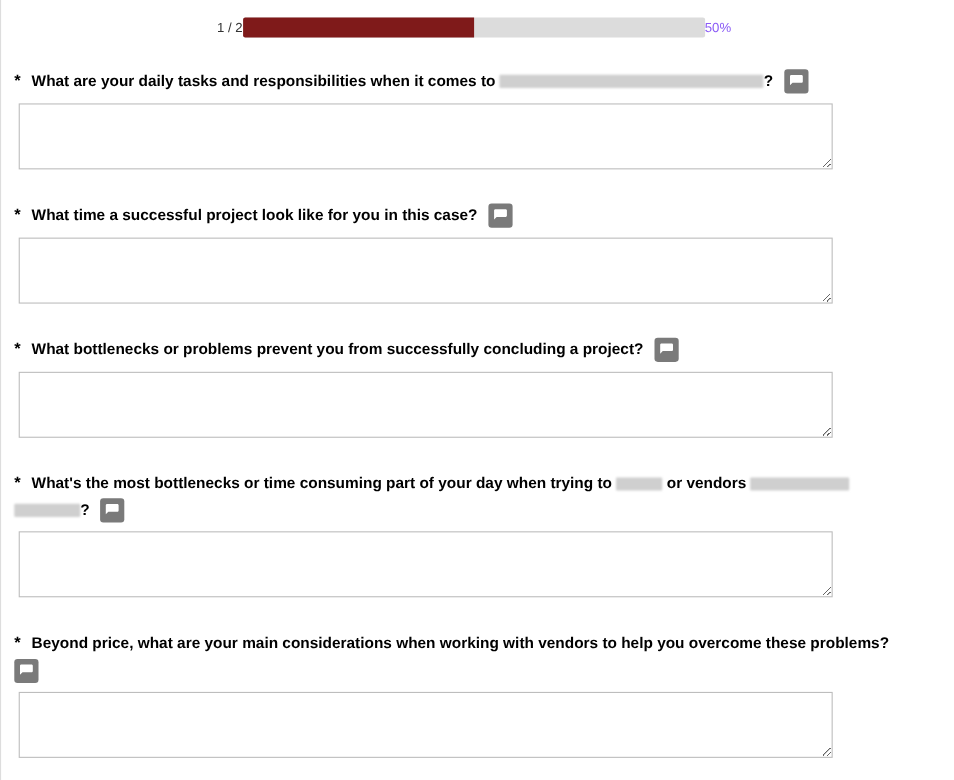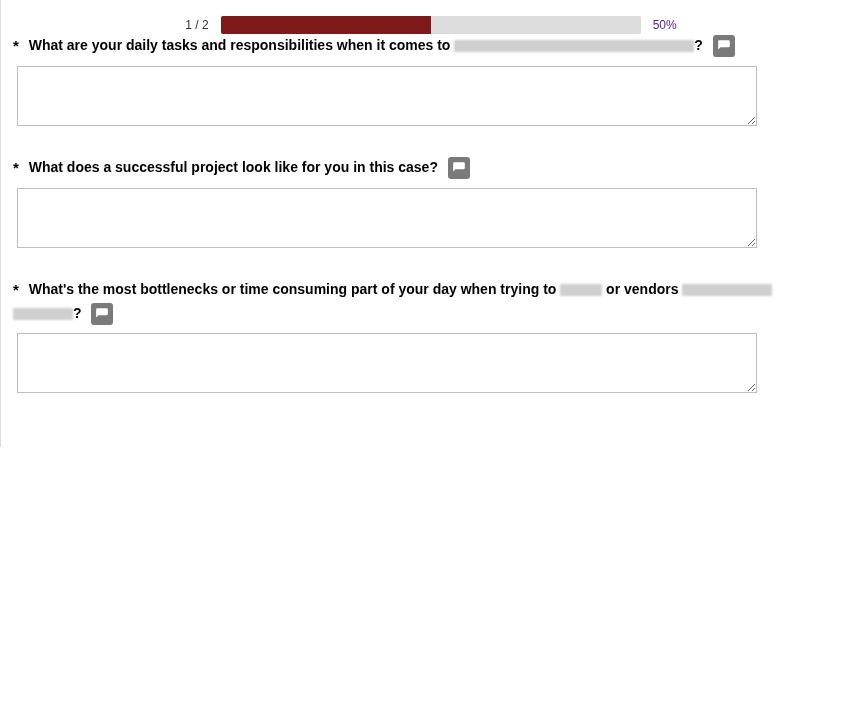--- a/index.html
+++ b/index.html
@@ -12,21 +12,21 @@
     width: 867px;
   }
   .page {
     border-left: 1px solid #ddd;
     padding: 16px 18px 24px 12px;
   }
   .progress-wrap {
     display: flex;
     align-items: center;
     justify-content: center;
-    gap: 12px;
+    margin-bottom: 28px;
   }
   .progress-step {
     font-size: 12px;
     color: #333;
     white-space: nowrap;
   }
   .progress-bar {
     width: 420px;
     height: 18px;
     background: #dcdcdc;
@@ -34,21 +34,21 @@
     display: flex;
     align-items: stretch;
   }
   .progress-fill {
     width: 50%;
     background: #7f1a1a;
     border-radius: 2px 0 0 2px;
   }
   .progress-pct {
     font-size: 12px;
-    color: #4c1d95;
+    color: #8b5cf6;
   }
   .question-block {
     margin-bottom: 30px;
   }
   .q-label {
     font-weight: bold;
     line-height: 1.6;
     margin-bottom: 8px;
     display: block;
   }
@@ -118,39 +118,63 @@
             <path d="M20 2H4c-1.1 0-2 .9-2 2v14l4-4h14c1.1 0 2-.9 2-2V4c0-1.1-.9-2-2-2z"></path>
           </svg>
       </span>
     </div>
     <textarea class="answer" style=""></textarea>
   </div>
 
   <div class="question-block">
     <div class="q-label">
       <span class="req">*</span>
-      <span>What does a successful project look like for you in this case?</span>
+      <span>What time a successful project look like for you in this case?</span>
       <span class="comment-btn">
         <svg viewBox="0 0 24 24">
             <path d="M20 2H4c-1.1 0-2 .9-2 2v14l4-4h14c1.1 0 2-.9 2-2V4c0-1.1-.9-2-2-2z"></path>
           </svg>
       </span>
     </div>
     <textarea class="answer" style=""></textarea>
   </div>
 
+  <div class="question-block">
+    <div class="q-label">
+      <span class="req">*</span>
+      <span>What bottlenecks or problems prevent you from successfully concluding a project?</span>
+      <span class="comment-btn">
+        <svg viewBox="0 0 24 24">
+            <path d="M20 2H4c-1.1 0-2 .9-2 2v14l4-4h14c1.1 0 2-.9 2-2V4c0-1.1-.9-2-2-2z"></path>
+          </svg>
+      </span>
+    </div>
+    <textarea class="answer" style=""></textarea>
+  </div>
 
   <div class="question-block">
     <div class="q-label">
       <span class="req">*</span>
       <span>What's the most bottlenecks or time consuming part of your day when trying to </span><span class="redacted" style="width:42px"></span><span> or vendors </span><span class="redacted" style="width:90px"></span><br>
       <span class="redacted" style="width:60px"></span><span>?</span>
       <span class="comment-btn">
         <svg viewBox="0 0 24 24">
             <path d="M20 2H4c-1.1 0-2 .9-2 2v14l4-4h14c1.1 0 2-.9 2-2V4c0-1.1-.9-2-2-2z"></path>
           </svg>
       </span>
     </div>
     <textarea class="answer" style=""></textarea>
   </div>
 
+  <div class="question-block">
+    <div class="q-label">
+      <span class="req">*</span>
+      <span>Beyond price, what are your main considerations when working with vendors to help you overcome these problems?</span><br>
+      <span class="comment-btn" style="margin-left:0">
+        <svg viewBox="0 0 24 24">
+            <path d="M20 2H4c-1.1 0-2 .9-2 2v14l4-4h14c1.1 0 2-.9 2-2V4c0-1.1-.9-2-2-2z"></path>
+          </svg>
+      </span>
+    </div>
+    <textarea class="answer" style=""></textarea>
+  </div>
 
 </div>
 
 </body></html>

